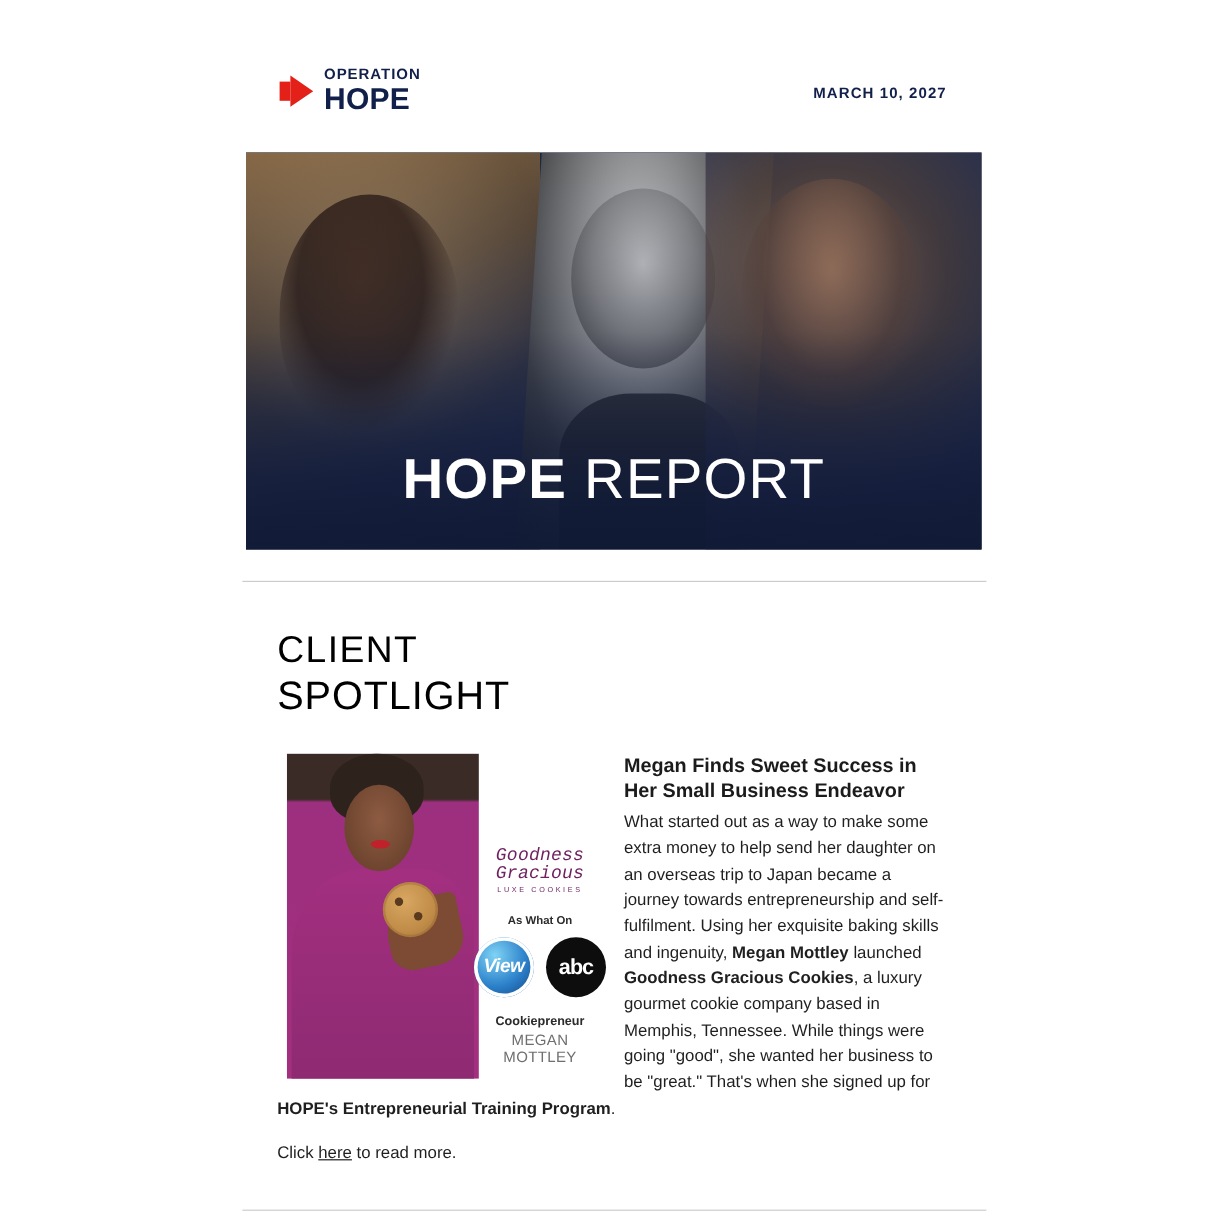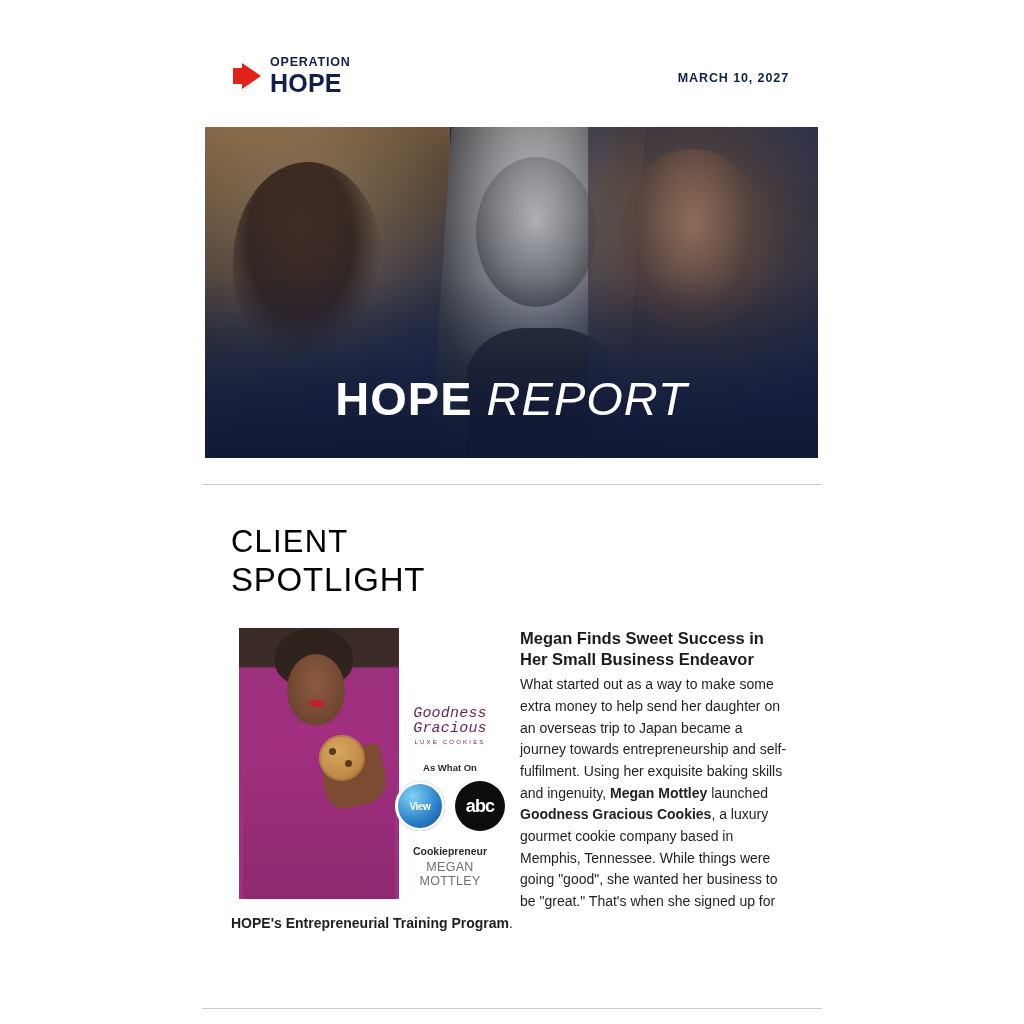--- a/index.html
+++ b/index.html
@@ -171,21 +171,21 @@
     position: absolute;
     left: 0; right: 0;
     bottom: 36px;
     text-align: center;
     color: #ffffff;
     font-size: 47px;
     letter-spacing: 1px;
     line-height: 1;
   }
   .hero-title .b { font-weight: bold; }
-  .hero-title .l { font-weight: 300; font-style: italic; }
+  .hero-title .l { font-weight: 300; }
 
   
   .rule {
     position: absolute;
     left: 202px;
     width: 620px;
     height: 1px;
     background: #cccccc;
   }
   .rule.top { top: 484px; }
@@ -330,22 +330,23 @@
     box-shadow: inset 0 0 0 3px #ffffff;
     position: relative;
   }
   .logo-view span {
     position: absolute;
     inset: 0;
     display: flex;
     align-items: center;
     justify-content: center;
     color: #ffffff;
-    font-size: 10px;
-    font-weight: bold;
+    font-size: 16px;
+    font-weight: bold;
+    font-style: italic;
     letter-spacing: -0.4px;
   }
   .logo-abc {
     width: 50px; height: 50px;
     border-radius: 50%;
     background: #0d0d0d;
     position: relative;
   }
   .logo-abc span {
     position: absolute;
@@ -463,16 +464,17 @@
         <div class="owner-name">
           <span>MEGAN</span><br>
           <span>MOTTLEY</span>
         </div>
       </div>
     </div>
 
     <h2 class="article-headline">Megan Finds Sweet Success in Her Small Business Endeavor</h2>
     <p class="article-body"><span>What started out as a way to make some extra money to help send her daughter on an overseas trip to Japan became a journey towards entrepreneurship and self-fulfilment. Using her exquisite baking skills and ingenuity, </span><b>Megan Mottley</b><span> launched </span><b>Goodness Gracious Cookies</b><span>, a luxury gourmet cookie company based in Memphis, Tennessee. While things were going "good", she wanted her business to be "great." That's when she signed up for </span><b>HOPE's Entrepreneurial Training Program</b><span>.</span></p>
 
+    <div class="click-line"><span>Click </span><a href="#">here</a><span> to read more.</span></div>
   </div>
 
   <div class="rule bottom"></div>
 </div>
 
 </body></html>

